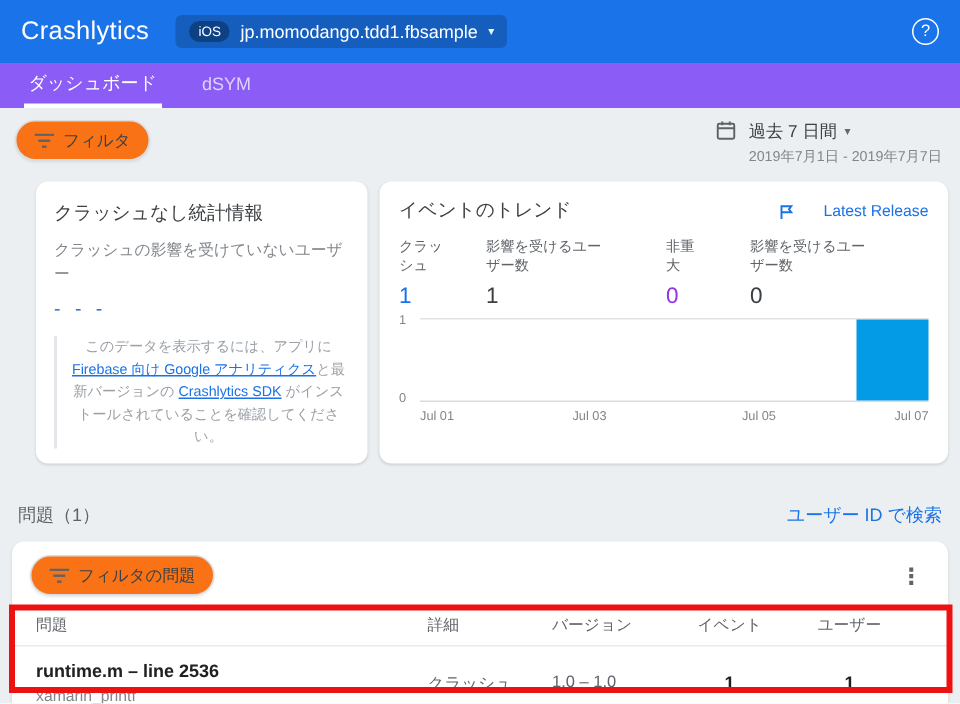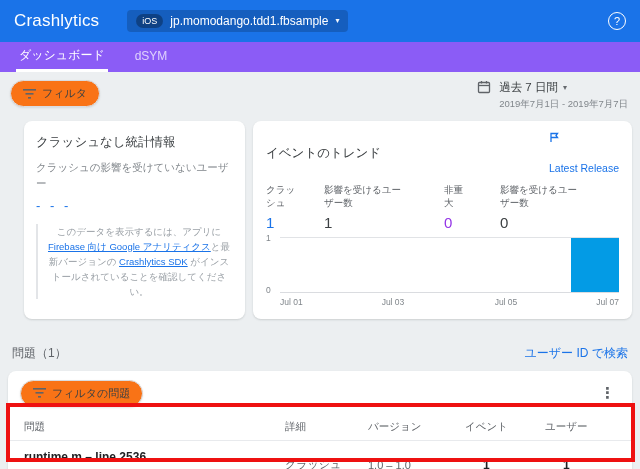--- a/index.html
+++ b/index.html
@@ -2,21 +2,21 @@
 <html><head>
 <meta charset="utf-8">
 <style>
   * { margin:0; padding:0; box-sizing:border-box; }
   html,body { background:#fff; }
   body { font-family:"Liberation Sans","DejaVu Sans",sans-serif; }
   .screen { position:relative; width:640px; height:469px; background:#ECEFF1; overflow:hidden; }
 
   
   .appbar { height:42px; background:#1A73E8; display:flex; align-items:center; padding:0 14px; color:#fff; }
-  .brand { font-size:17px; font-weight:500; margin-right:28px; letter-spacing:.2px; }
+  .brand { font-size:17px; font-weight:500; margin-right:18px; letter-spacing:.2px; }
   .app-selector { display:flex; align-items:center; gap:7px; background:rgba(0,0,0,0.18); border-radius:4px; padding:4px 9px; cursor:pointer; }
   .platform-badge { background:rgba(0,0,0,0.30); font-size:9px; padding:2px 6px; border-radius:9px; line-height:1.2; }
   .app-id { font-size:12px; }
   .caret { font-size:8px; opacity:.95; }
   .help { margin-left:auto; width:18px; height:18px; border:1.5px solid #fff; border-radius:50%; display:flex; align-items:center; justify-content:center; font-size:11px; cursor:pointer; }
 
   
   .tabbar { height:30px; background:#8b5cf6; display:flex; gap:24px; padding:0 16px; }
   .tab { color:rgba(255,255,255,0.72); font-size:12px; display:flex; align-items:center; padding:0 3px; border-bottom:3px solid transparent; cursor:pointer; }
   .tab.active { color:#fff; border-bottom-color:#fff; }
@@ -38,21 +38,21 @@
   .card.right { flex:1; padding:11px 13px 9px; }
 
   .cfs-title { font-size:12.5px; color:#3C4043; font-weight:400; margin-bottom:9px; }
   .cfs-sub { font-size:10.5px; color:#80868B; line-height:1.5; margin-bottom:6px; }
   .cfs-dashes { color:#1A73E8; font-size:13px; letter-spacing:3px; margin-bottom:11px; }
   .cfs-note { font-size:9.5px; color:#9AA0A6; line-height:1.6; border-left:2px solid #E3E5E8; padding-left:7px; text-align:center; }
   .link { color:#1A73E8; text-decoration:underline; cursor:pointer; }
 
   .trend-header { display:flex; justify-content:space-between; align-items:center; margin-bottom:9px; }
   .trend-title { font-size:12.5px; color:#3C4043; font-weight:400; }
-  .latest-release { display:flex; align-items:flex-start; gap:19px; color:#1A73E8; font-size:10.5px; cursor:pointer;flex-direction:column; }
+  .latest-release { display:flex; align-items:flex-end; gap:19px; color:#1A73E8; font-size:10.5px; cursor:pointer; }
 
   .stats-row { display:flex; margin-bottom:6px; }
   .stat-label { font-size:9.5px; color:#5F6368; line-height:1.4; }
   .stat-value { font-size:15px; margin-top:4px; color:#3C4043; }
   .stat.s1 { width:36px; margin-right:22px; }
   .stat.s2 { width:84px; margin-right:36px; }
   .stat.s3 { width:24px; margin-right:32px; }
   .stat.s4 { width:84px; }
 
   .chart { position:relative; padding-left:14px; margin-top:2px; }

